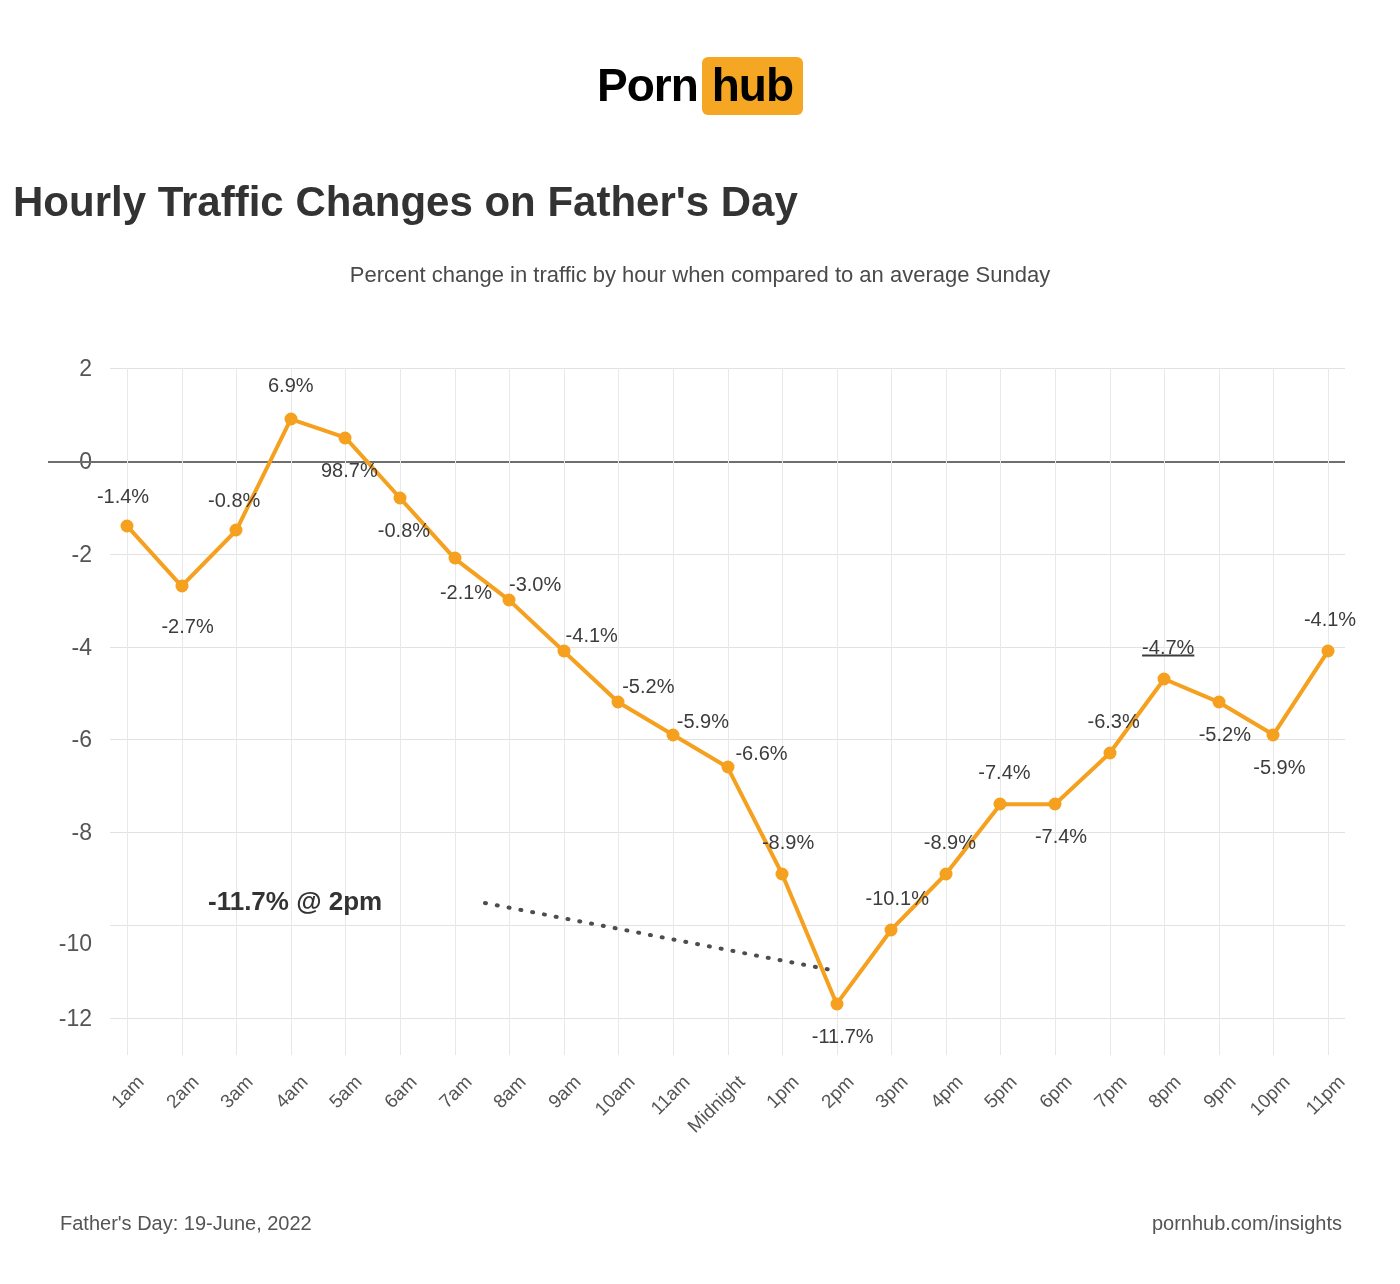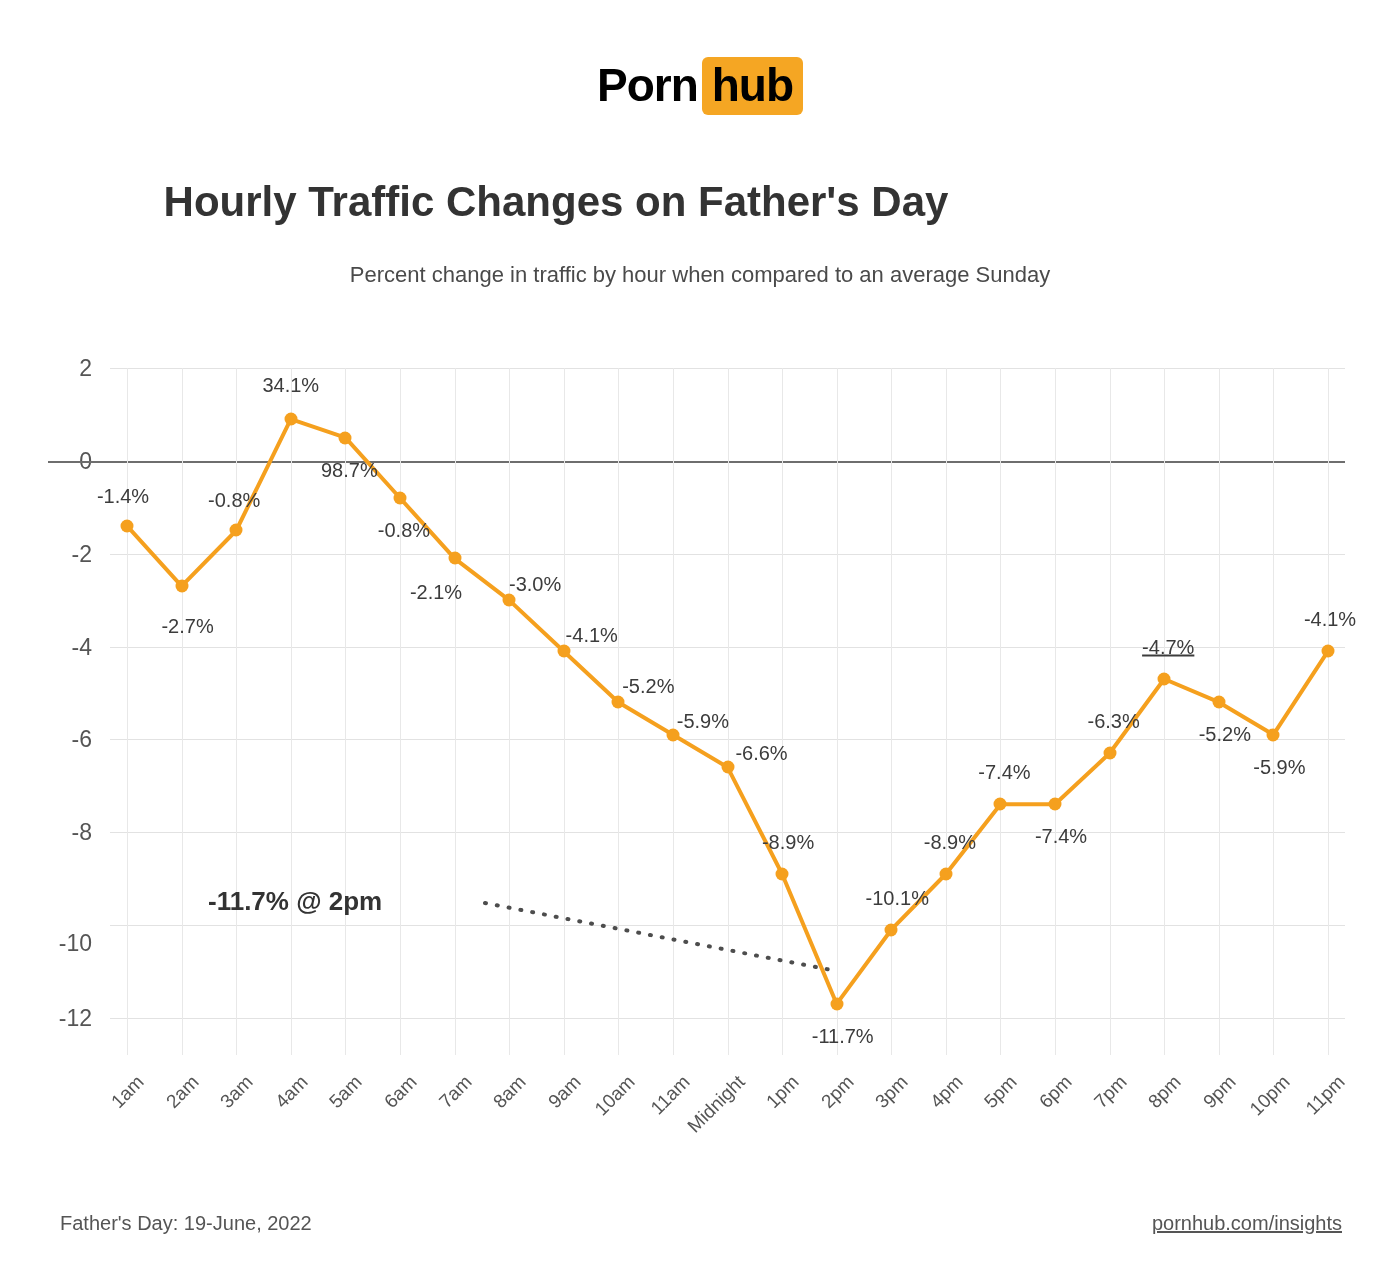--- a/index.html
+++ b/index.html
@@ -34,24 +34,25 @@
     color: #000000;
     padding: 2px 10px 4px 10px;
     border-radius: 6px;
     margin-left: 4px;
   }
   .title {
     position: absolute;
     top: 178px;
     left: 0;
     width: 1112px;
-    text-align: center;
+    text-align: left;
     font-size: 42px;
     font-weight: bold;
     color: #333333;
+    padding-left: 13px;
   }
   .subtitle {
     position: absolute;
     top: 262px;
     left: 0;
     width: 1400px;
     text-align: center;
     font-size: 22px;
     color: #4a4a4a;
   }
@@ -138,21 +139,20 @@
     top: 1212px;
     font-size: 20px;
     color: #555555;
   }
   .footer-right {
     position: absolute;
     right: 58px;
     top: 1212px;
     font-size: 20px;
     color: #555555;
-    text-decoration: underline;
   }
   svg.lines {
     position: absolute;
     left: 0;
     top: 0;
     overflow: visible;
   }
 </style>
 </head>
 <body>
@@ -228,24 +228,24 @@
       <div class="dot" style="left: 890.455px; top: 436.338px;"></div>
       <div class="dot" style="left: 945.045px; top: 436.338px;"></div>
       <div class="dot" style="left: 999.636px; top: 385.277px;"></div>
       <div class="dot" style="left: 1054.23px; top: 311.007px;"></div>
       <div class="dot" style="left: 1108.82px; top: 334.216px;"></div>
       <div class="dot" style="left: 1163.41px; top: 366.709px;"></div>
       <div class="dot" style="left: 1218px; top: 283.155px;"></div>
       <div class="dlabel" style="left: 13px; top: 127.824px;">-1.4%</div>
       <div class="dlabel" style="left: 77.5909px; top: 248.169px; margin-top: 10px;">-2.7%</div>
       <div class="dlabel" style="left: 124.182px; top: 132.466px;">-0.8%</div>
-      <div class="dlabel" style="left: 180.773px; top: 17.0608px;">34.1%</div>
+      <div class="dlabel" style="left: 180.773px; top: 17.0608px;">6.9%</div>
       <div class="dlabel" style="left: 239.364px; top: 101.628px;">98.7%</div>
       <div class="dlabel" style="left: 293.955px; top: 161.973px;">-0.8%</div>
-      <div class="dlabel" style="left: 326px; top: 224.318px;">-2.1%</div>
+      <div class="dlabel" style="left: 356px; top: 224.318px;">-2.1%</div>
       <div class="dlabel" style="left: 425.136px; top: 216.095px;">-3.0%</div>
       <div class="dlabel" style="left: 481.727px; top: 267.155px;">-4.1%</div>
       <div class="dlabel" style="left: 538.318px; top: 318.216px;">-5.2%</div>
       <div class="dlabel" style="left: 592.909px; top: 352.709px;">-5.9%</div>
       <div class="dlabel" style="left: 651.5px; top: 385.203px;">-6.6%</div>
       <div class="dlabel" style="left: 678.091px; top: 473.966px;">-8.9%</div>
       <div class="dlabel" style="left: 732.682px; top: 667.939px;">-11.7%</div>
       <div class="dlabel" style="left: 787.273px; top: 529.669px;">-10.1%</div>
       <div class="dlabel" style="left: 839.864px; top: 473.966px;">-8.9%</div>
       <div class="dlabel" style="left: 894.455px; top: 404.338px;">-7.4%</div>

